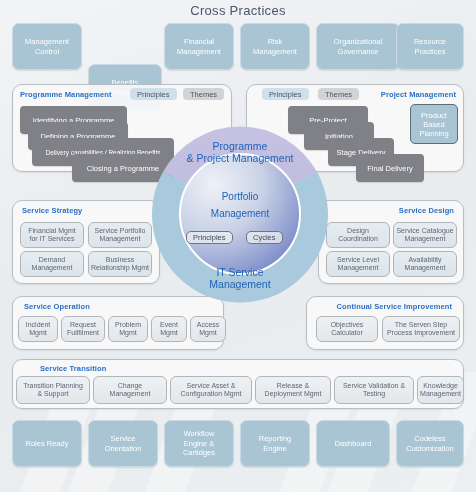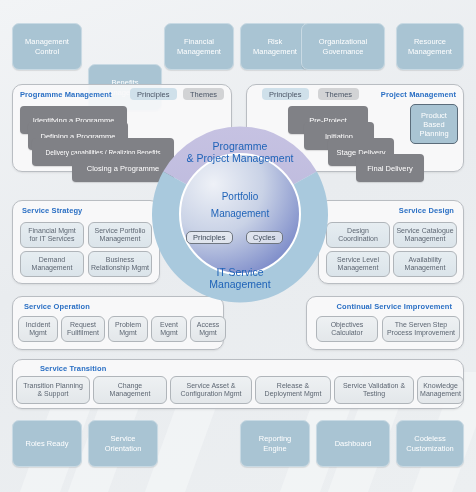--- a/index.html
+++ b/index.html
@@ -166,33 +166,34 @@
 
   <div class="watermark">
     <div class="wm-band" style="left:40px;"></div>
     <div class="wm-band" style="left:88px;"></div>
     <div class="wm-band" style="left:165px;"></div>
     <div class="wm-band" style="left:300px;"></div>
     <div class="wm-band" style="left:348px;"></div>
     <div class="wm-band" style="left:432px;"></div>
   </div>
 
+  <div class="caption" id="cap-top">Cross Practices</div>
 
   <div class="bluebox" style="left: 12px; top: 23px; width: 70px; height: 47px; white-space: pre-line;">Management
 Control</div>
   <div class="bluebox" style="left: 88px; top: 32px; width: 74px; height: 47px; white-space: pre-line; margin-top: 32px;">Benefits
 Management</div>
   <div class="bluebox" style="left: 164px; top: 23px; width: 70px; height: 47px; white-space: pre-line;">Financial
 Management</div>
   <div class="bluebox" style="left: 240px; top: 23px; width: 70px; height: 47px; white-space: pre-line;">Risk
 Management</div>
-  <div class="bluebox" style="left: 301px; top: 23px; width: 84px; height: 47px; white-space: pre-line;">Organizational
+  <div class="bluebox" style="left: 316px; top: 23px; width: 84px; height: 47px; white-space: pre-line;">Organizational
 Governance</div>
   <div class="bluebox" style="left: 396px; top: 23px; width: 68px; height: 47px; white-space: pre-line;">Resource
-Management</div>
+Practices</div>
 
   <div class="panel" style="left:12px; top:84px; width:220px; height:88px;"></div>
   <div class="sec-title" style="left:20px; top:90px;">Programme Management</div>
   <div class="tag blue" style="left:130px; top:88px;">Principles</div>
   <div class="tag gray" style="left:183px; top:88px;">Themes</div>
 
   <div class="chip" style="left:20px; top:106px; width:107px;">Identifying a Programme</div>
   <div class="chip" style="left:28px; top:122px; width:100px;">Defining a Programme</div>
   <div class="chip" style="left:32px; top:138px; width:142px; font-size:6.5px;">Delivery capabilities / Realizing Benefits</div>
   <div class="chip" style="left:72px; top:154px; width:102px;">Closing a Programme</div>
@@ -296,20 +297,23 @@
     <div id="lbl-portfolio" style="white-space: pre-line;">Portfolio
 Management</div>
 
     <div class="pill" style="left:34px; top:105px;">Principles</div>
     <div class="pill" style="left:94px; top:105px;">Cycles</div>
   </div>
 
   <div class="bluebox" style="left:12px;  top:420px; width:70px; height:47px;">Roles Ready</div>
   <div class="bluebox" style="left: 88px; top: 420px; width: 70px; height: 47px; white-space: pre-line;">Service
 Orientation</div>
+  <div class="bluebox" style="left: 164px; top: 420px; width: 70px; height: 47px; white-space: pre-line;">Workflow
+Engine &amp;
+Cartidges</div>
   <div class="bluebox" style="left: 240px; top: 420px; width: 70px; height: 47px; white-space: pre-line;">Reporting
 Engine</div>
   <div class="bluebox" style="left:316px; top:420px; width:74px; height:47px;">Dashboard</div>
   <div class="bluebox" style="left: 396px; top: 420px; width: 68px; height: 47px; white-space: pre-line;">Codeless
 Customization</div>
 
 
 </div>
 
 </body></html>

